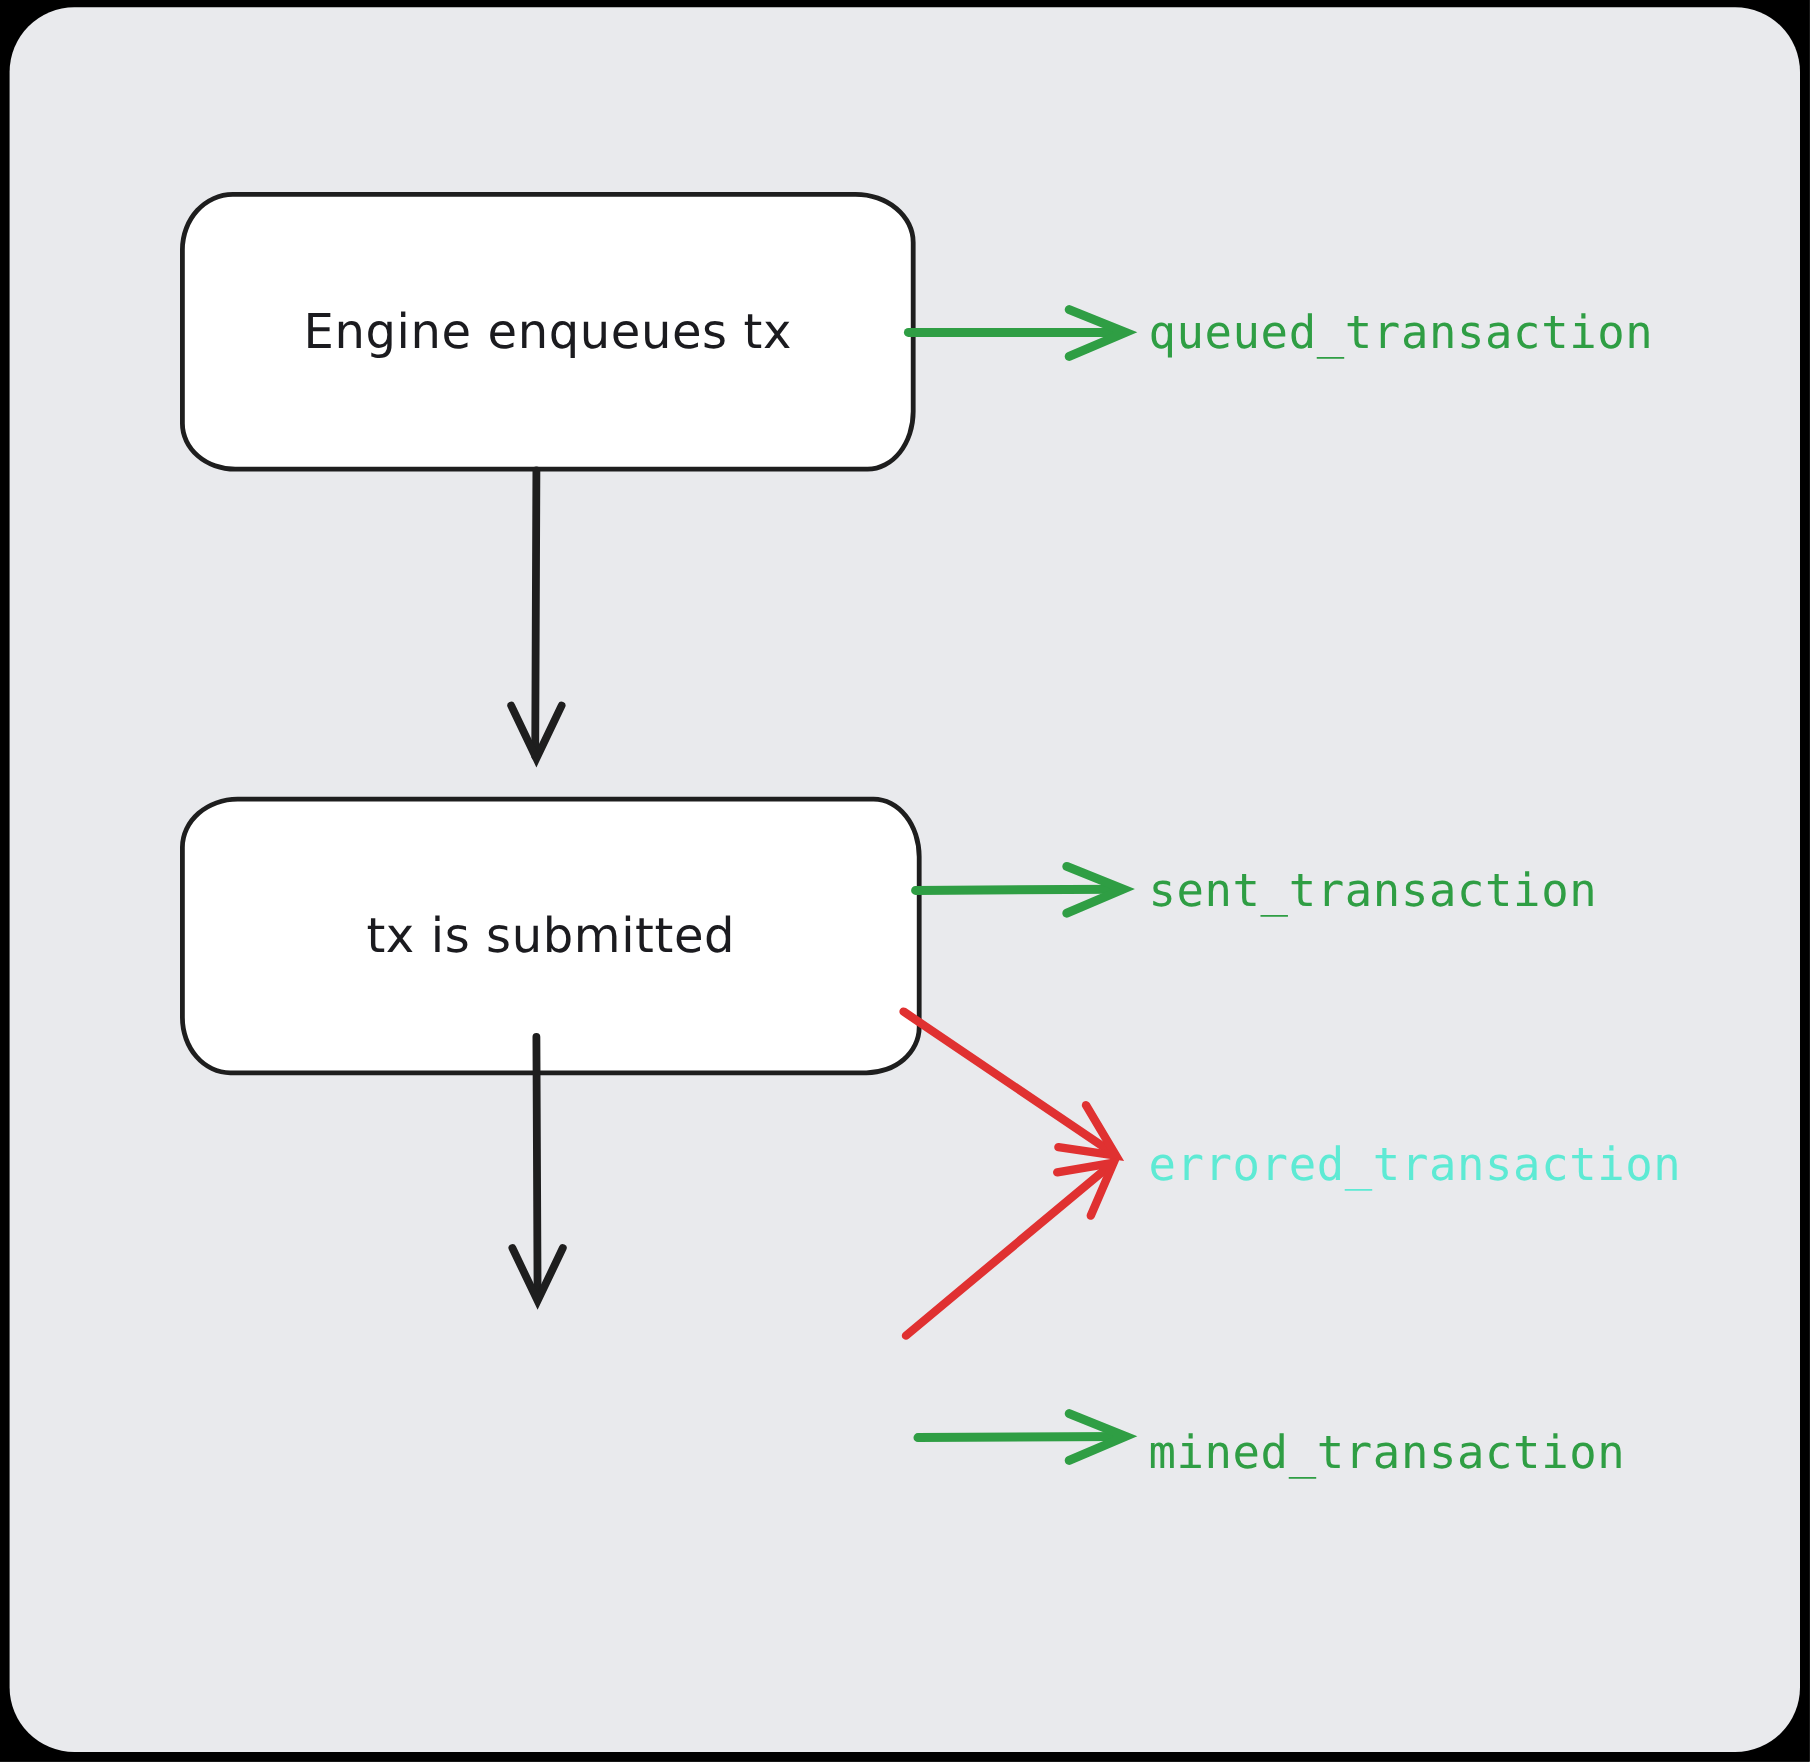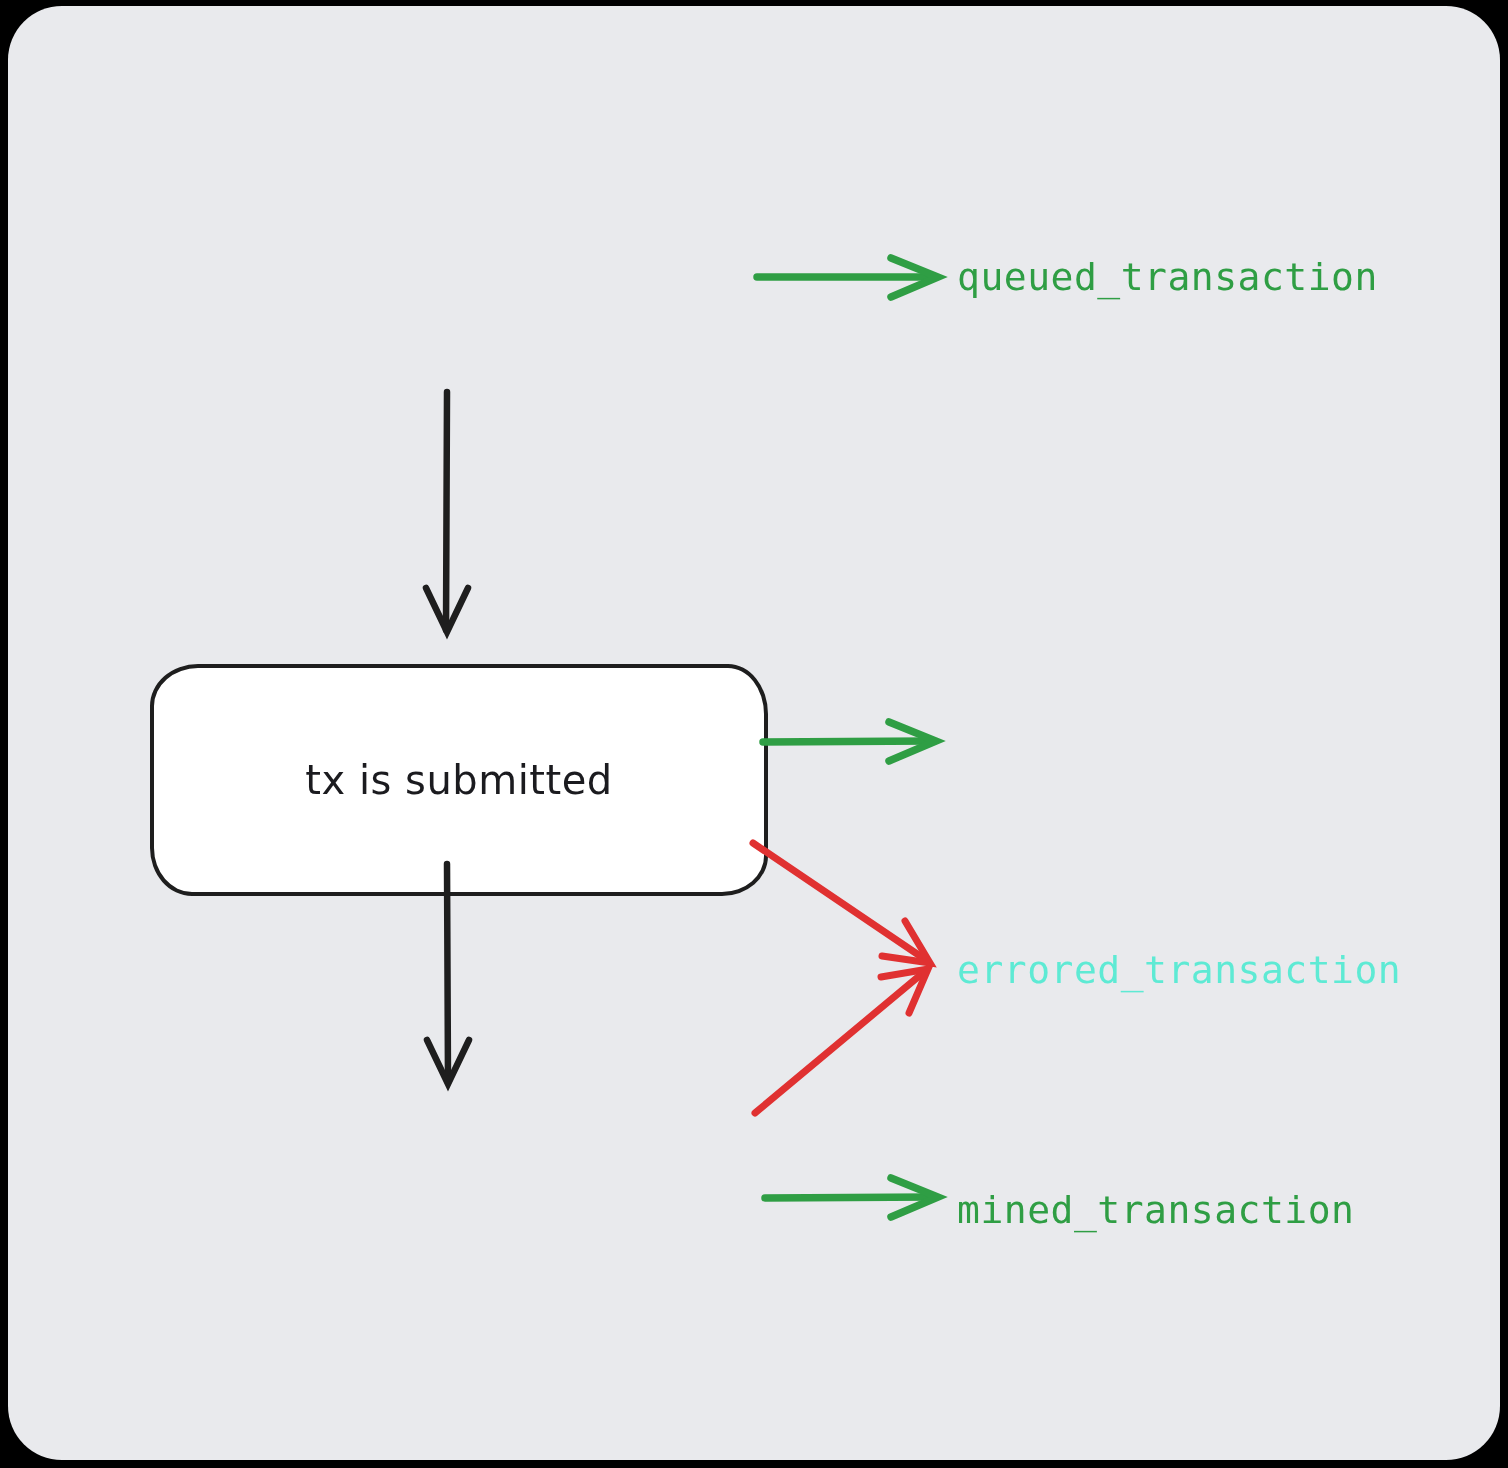--- a/index.html
+++ b/index.html
@@ -77,20 +77,23 @@
   .ev-sent    { top: 742px; }
   .ev-errored { top: 970px; }
   .ev-mined   { top: 1198px; margin-top: 12px; }
 </style>
 </head>
 <body>
 
 <div class="stage">
   <div class="panel"></div>
 
+  <div class="node node-enqueue">
+    <span class="node-label">Engine enqueues tx</span>
+  </div>
 
   <div class="node node-mempool">
     <span class="node-label">
       <span class="node-line">tx is submitted</span>
     </span>
   </div>
 
 
   <svg class="arrows" viewBox="0 0 1508 1468" xmlns="http://www.w3.org/2000/svg">
 
@@ -124,15 +127,16 @@
       <path d="M 881 977 L 928 969 L 909 1013"></path>
     </g>
 
     <g stroke="#2f9e44" stroke-width="7.5" stroke-linecap="round" fill="none">
       <path d="M 765 1198 L 934 1197"></path>
       <path d="M 891 1178 L 938 1197 L 891 1217"></path>
     </g>
   </svg>
 
   <div class="event-label event-success ev-queued">queued_transaction</div>
+  <div class="event-label event-success ev-sent">sent_transaction</div>
   <div class="event-label event-error ev-errored">errored_transaction</div>
   <div class="event-label event-success ev-mined">mined_transaction</div>
 </div>
 
 </body></html>

